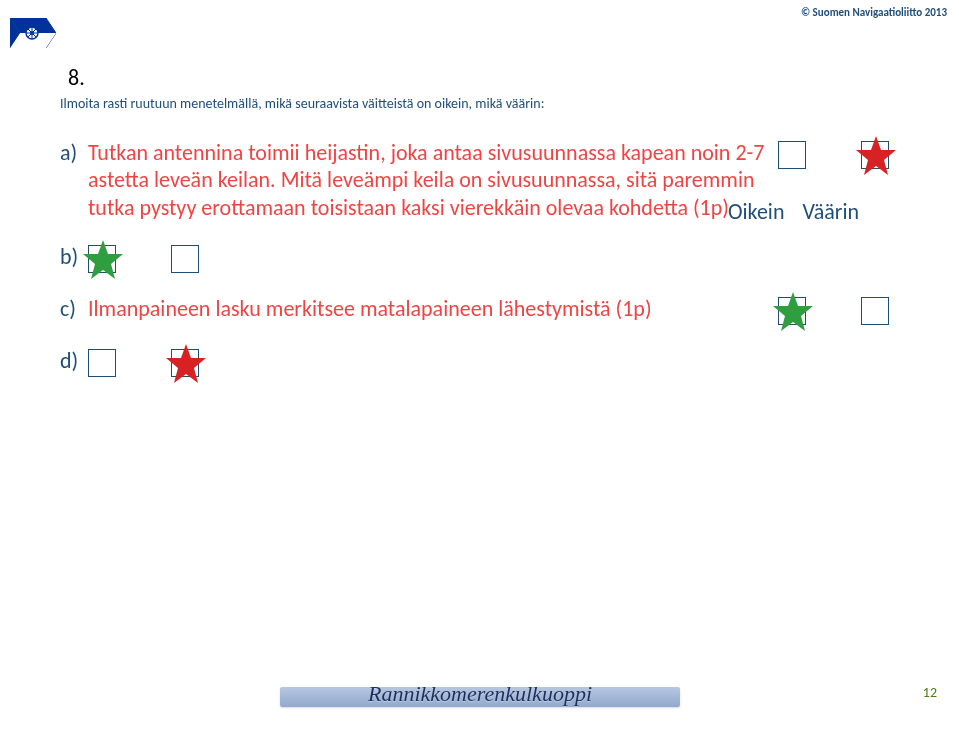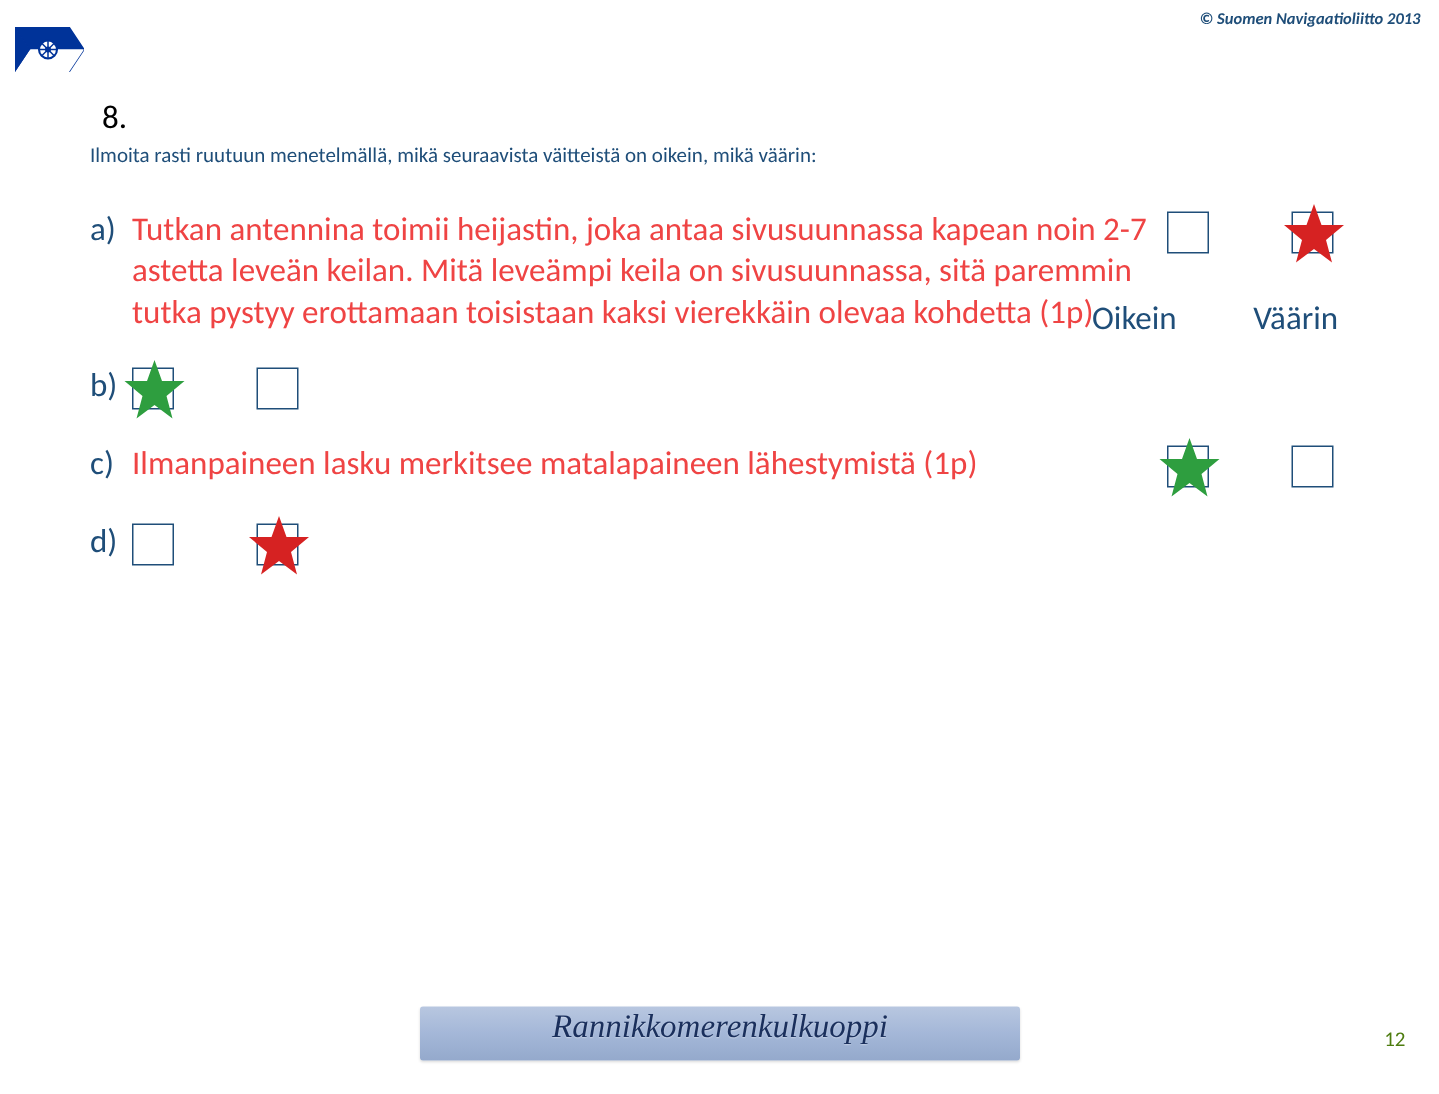--- a/index.html
+++ b/index.html
@@ -11,21 +11,20 @@
     position: relative;
     overflow: hidden;
   }
   .copyright {
     position: absolute;
     top: 6px;
     right: 12px;
     font-size: 11px;
     color: #1f4e79;
     font-weight: bold;
-    font-style: italic;
   }
   .logo {
     position: absolute;
     top: 18px;
     left: 10px;
   }
   .content {
     position: absolute;
     top: 64px;
     left: 60px;
@@ -41,21 +40,21 @@
     font-size: 14px;
     color: #1f4e79;
     margin-bottom: 26px;
     line-height: 1.25;
   }
   .headers {
     position: absolute;
     top: 134px;
     left: 668px;
     display: flex;
-    gap: 51px;
+    gap: 18px;
     font-size: 22px;
     color: #1f4e79;
   }
   .item-row {
     display: flex;
     align-items: flex-start;
     margin-bottom: 22px;
   }
   .label {
     width: 28px;
@@ -88,25 +87,25 @@
     top: -8px;
     left: -8px;
     width: 44px;
     height: 44px;
   }
   .footer-band {
     position: absolute;
     bottom: 22px;
     left: 280px;
     width: 400px;
-    height: 36px;
+    height: 20px;
     background: linear-gradient(180deg, #b8c7e0 0%, #a4b7d8 50%, #94a9cc 100%);
     border-radius: 2px;
     display: flex;
-    align-items: flex-start;
+    align-items: flex-end;
     justify-content: center;
     box-shadow: 0 1px 2px rgba(0,0,0,0.15);
   }
   .footer-text {
     font-family: "Brush Script MT", cursive;
     font-style: italic;
     font-size: 22px;
     color: #1a2f5c;
     text-shadow: 0 1px 1px rgba(255,255,255,0.4);
   }

